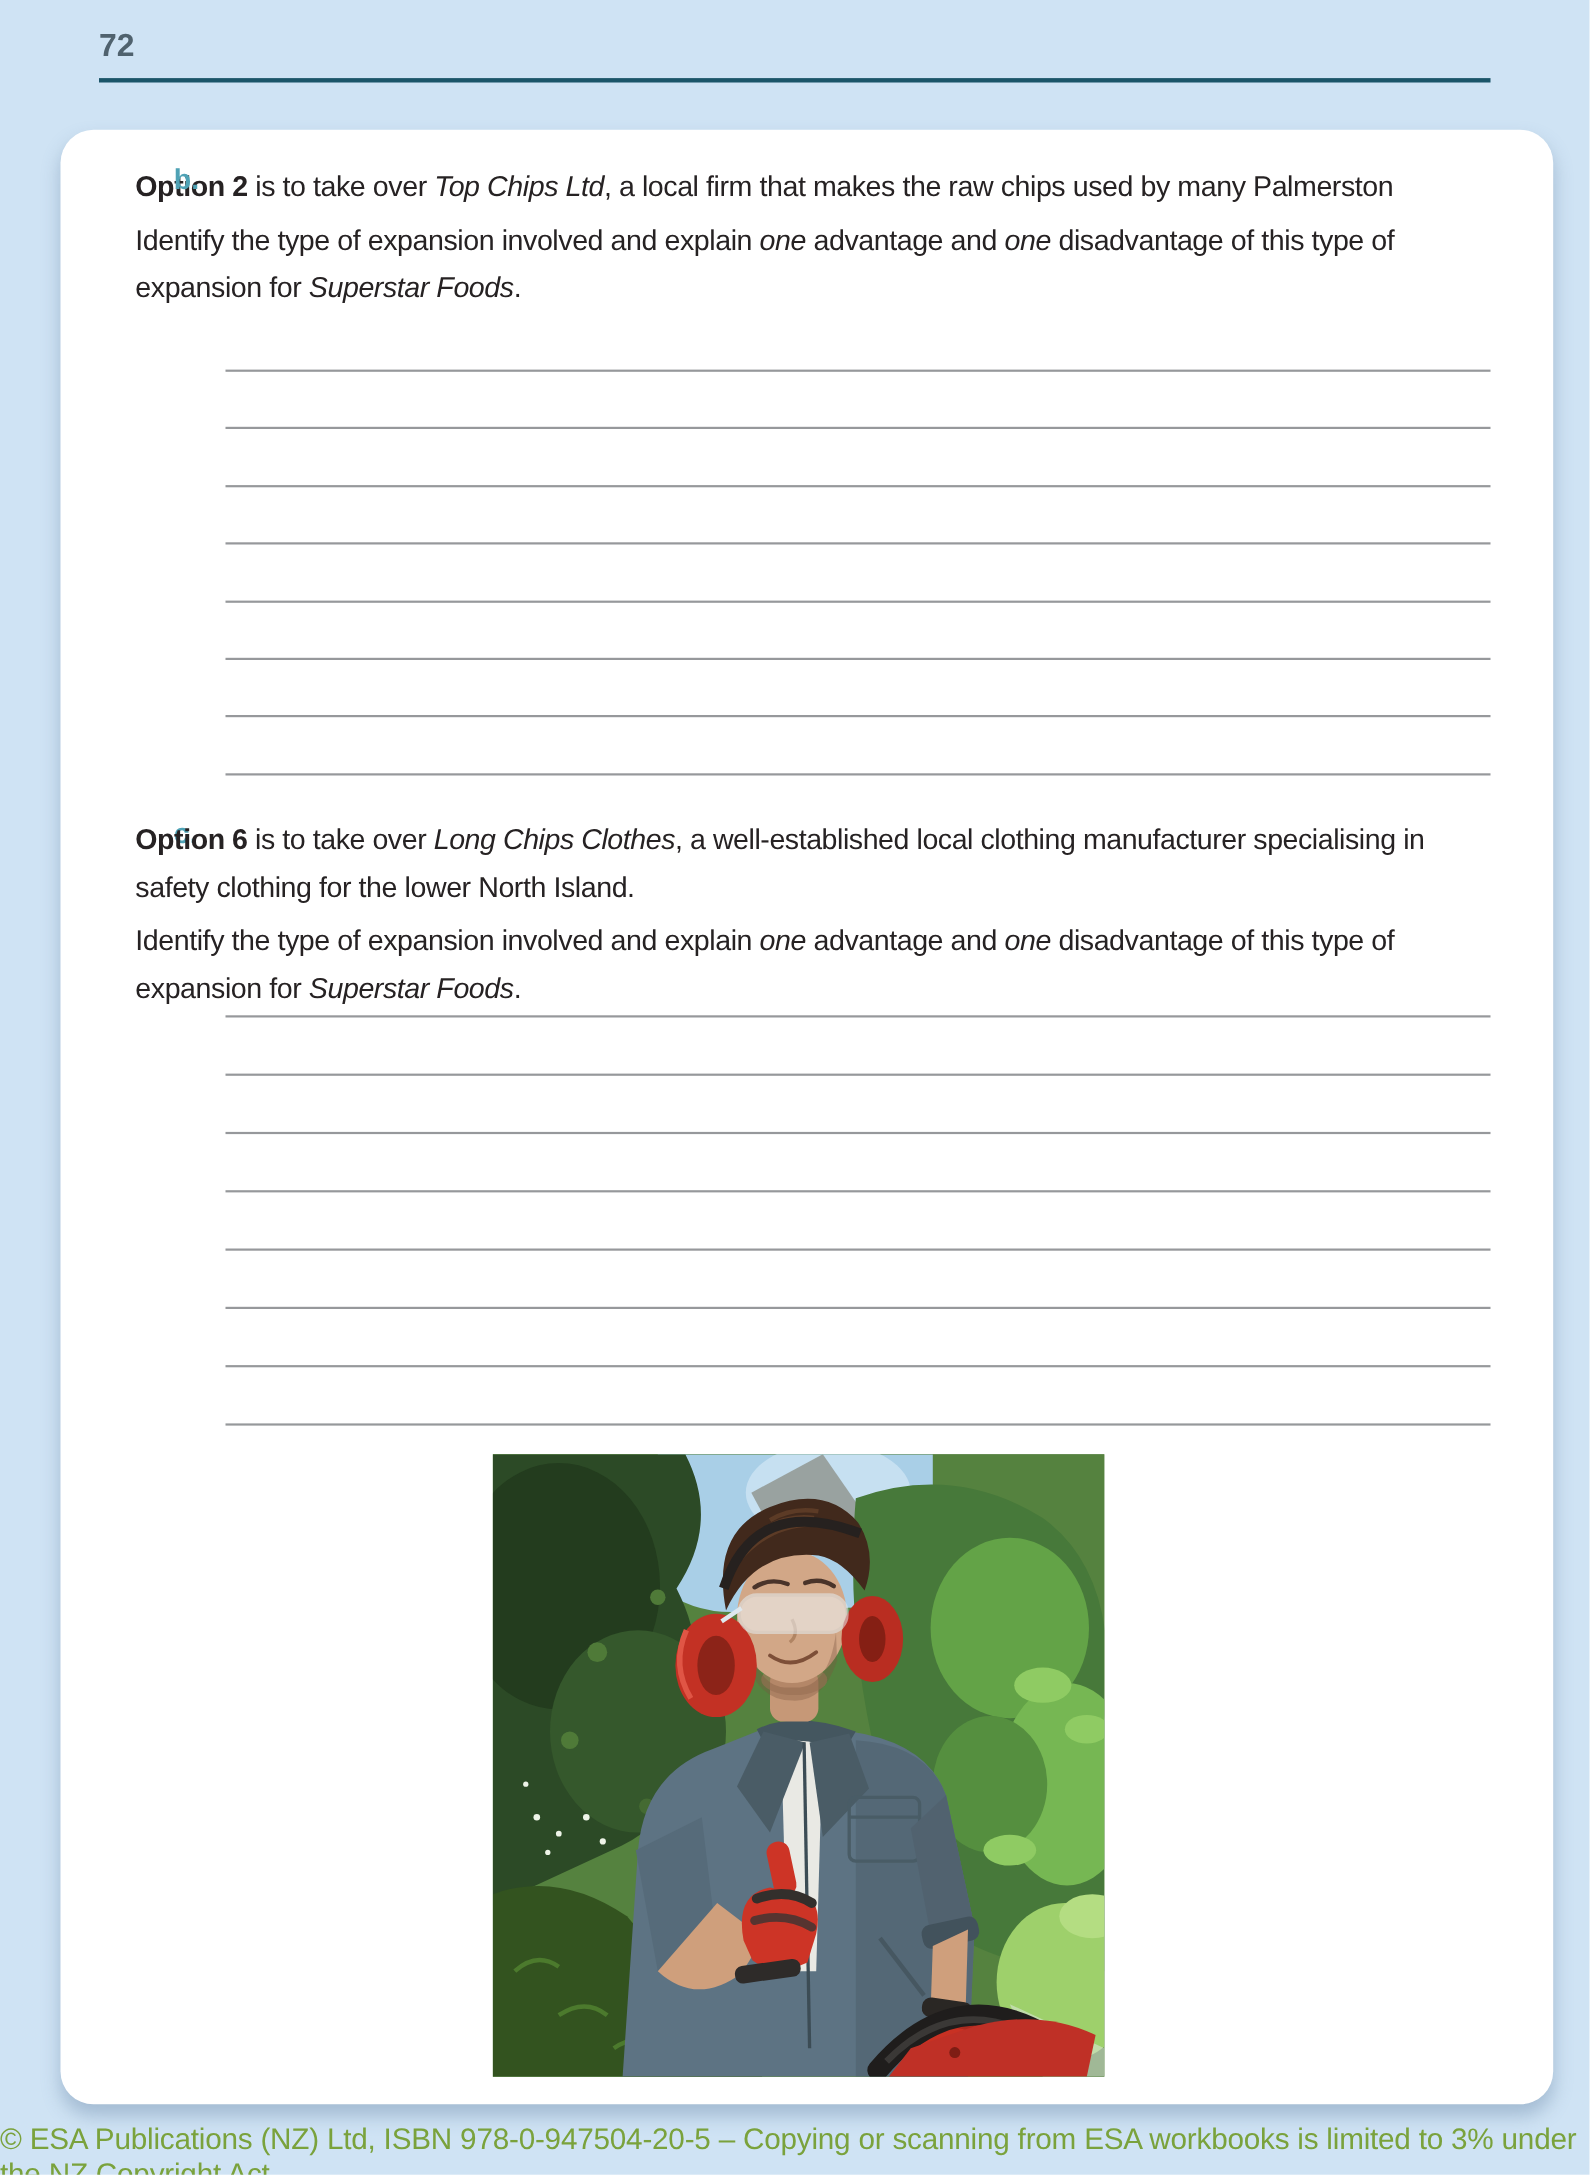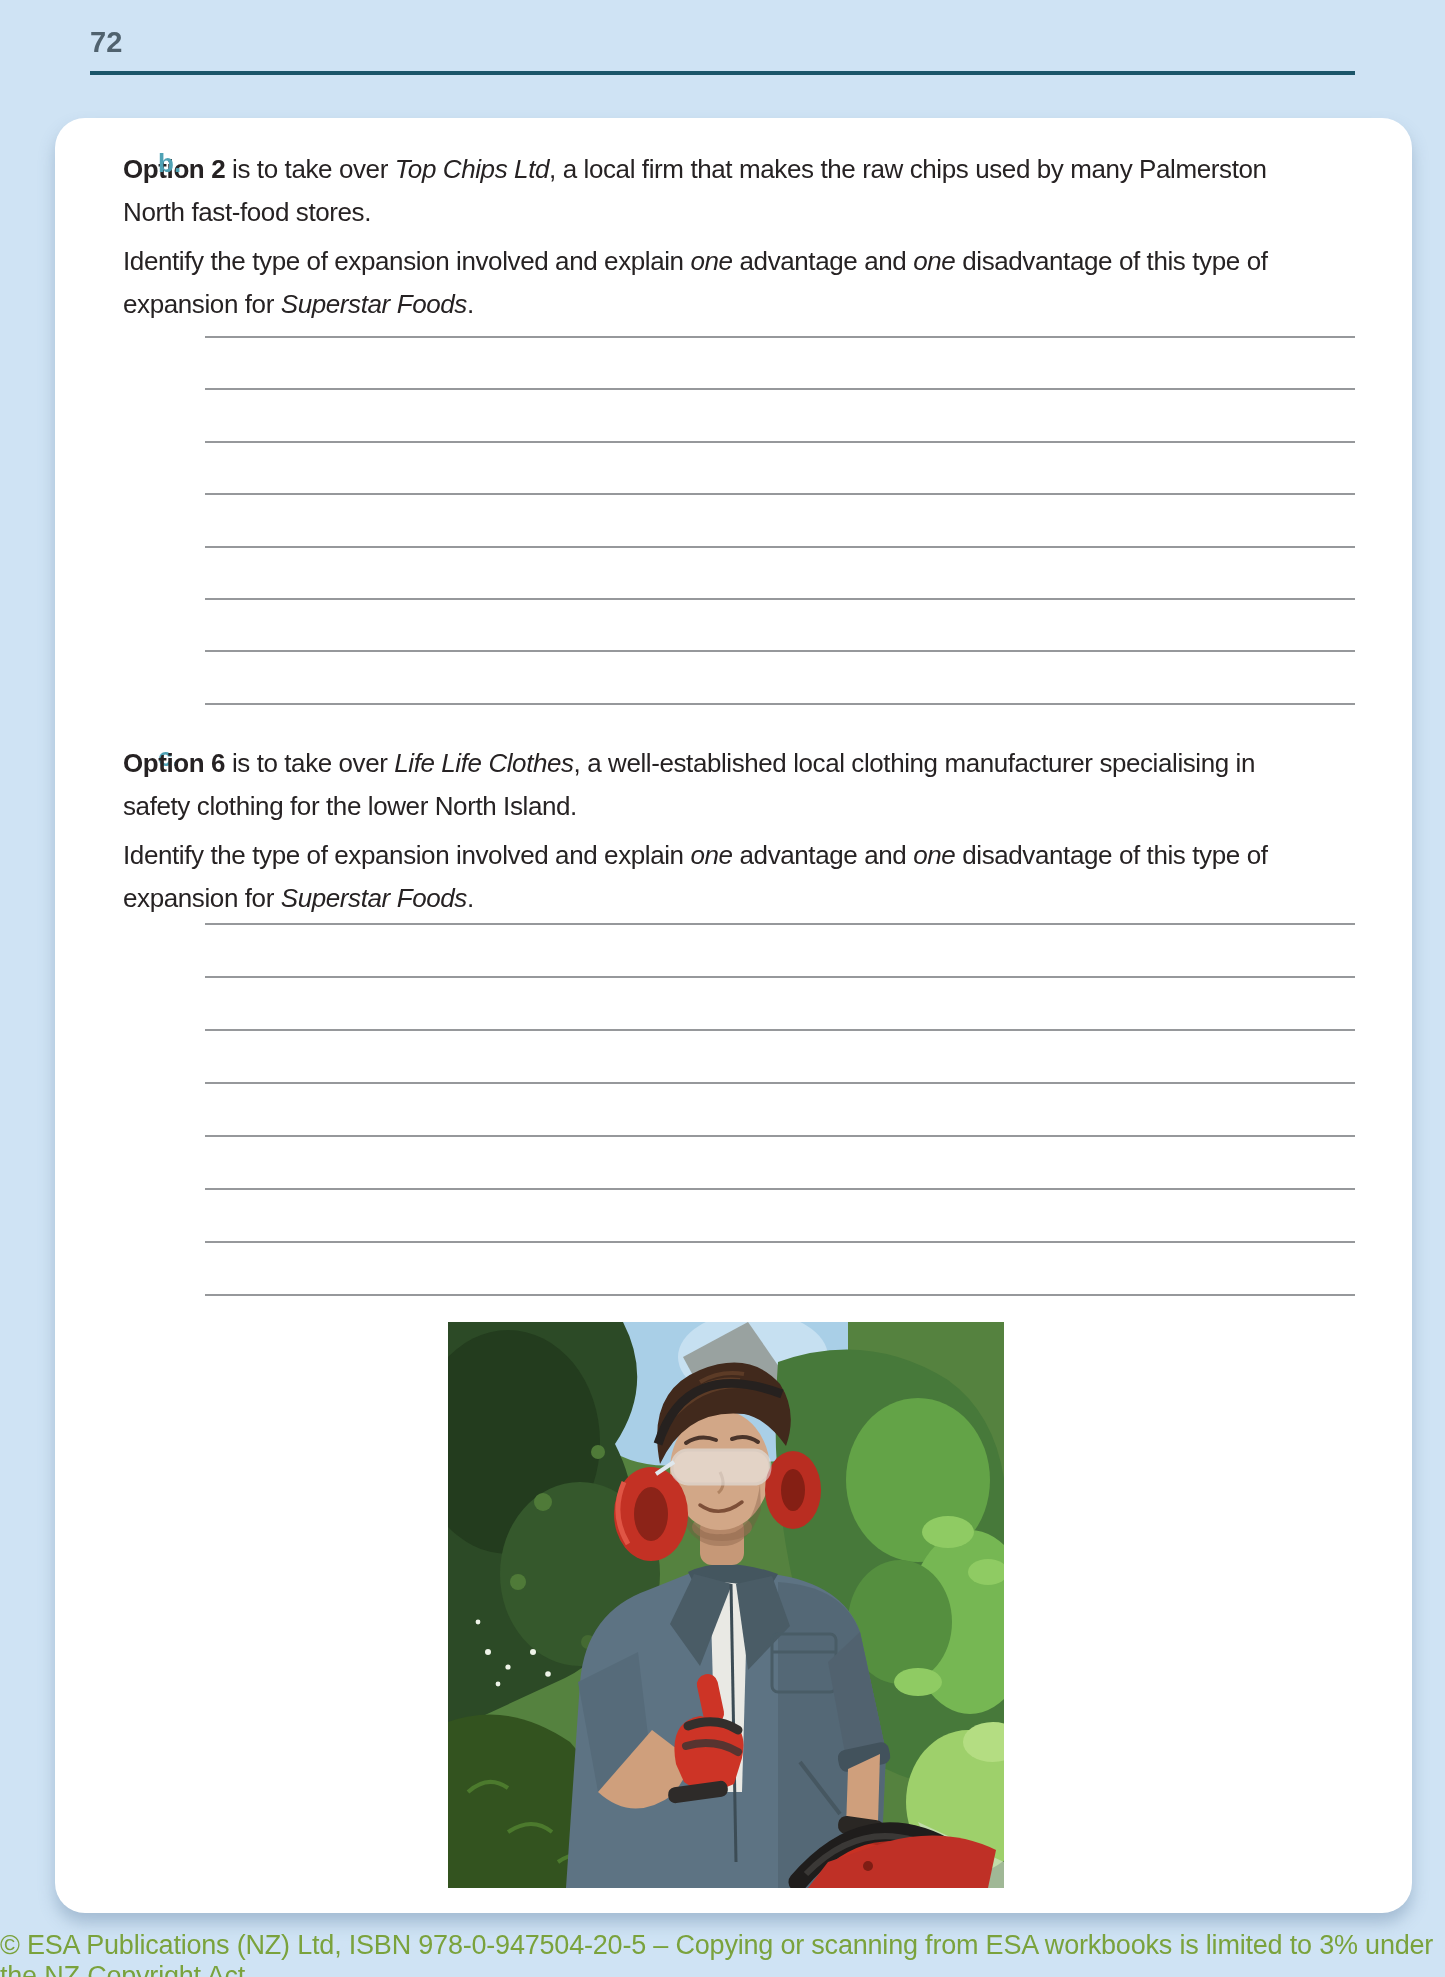--- a/index.html
+++ b/index.html
@@ -77,21 +77,20 @@
   <div class="header-rule"></div>
 </div>
 
 <div class="card">
 
   <div class="q q-b">
     <span class="q-label">b.</span>
     <div class="q-body">
       <div class="para intro">
           <div class="tline"><span class="b">Option 2</span><span> is to take over </span><span class="i">Top Chips Ltd</span><span>, a local firm that makes the raw chips used by many Palmerston</span></div>
-          <div class="tline"><span>North fast-food stores.</span></div>
         </div>
       <div class="para prompt">
           <div class="tline"><span>Identify the type of expansion involved and explain </span><span class="i">one</span><span> advantage and </span><span class="i">one</span><span> disadvantage of this type of</span></div>
           <div class="tline"><span>expansion for </span><span class="i">Superstar Foods</span><span>.</span></div>
         </div>
     </div>
   </div>
   <div class="rules rules-b">
       <div class="rule"></div>
       <div class="rule"></div>
@@ -100,21 +99,21 @@
       <div class="rule"></div>
       <div class="rule"></div>
       <div class="rule"></div>
       <div class="rule"></div>
     </div>
 
   <div class="q q-c">
     <span class="q-label">c.</span>
     <div class="q-body">
       <div class="para intro">
-          <div class="tline" style="transform-origin: left top; transform: scaleX(0.998261);"><span class="b">Option 6</span><span> is to take over </span><span class="i">Life Life Clothes</span><span>, a well-established local clothing manufacturer specialising in</span></div>
+          <div class="tline" style="transform-origin: left top; transform: scaleX(0.998261);"><span class="b">Option 6</span><span> is to take over </span><span class="i">Long Chips Clothes</span><span>, a well-established local clothing manufacturer specialising in</span></div>
           <div class="tline"><span>safety clothing for the lower North Island.</span></div>
         </div>
       <div class="para prompt">
           <div class="tline"><span>Identify the type of expansion involved and explain </span><span class="i">one</span><span> advantage and </span><span class="i">one</span><span> disadvantage of this type of</span></div>
           <div class="tline"><span>expansion for </span><span class="i">Superstar Foods</span><span>.</span></div>
         </div>
     </div>
   </div>
   <div class="rules rules-c">
       <div class="rule"></div>

